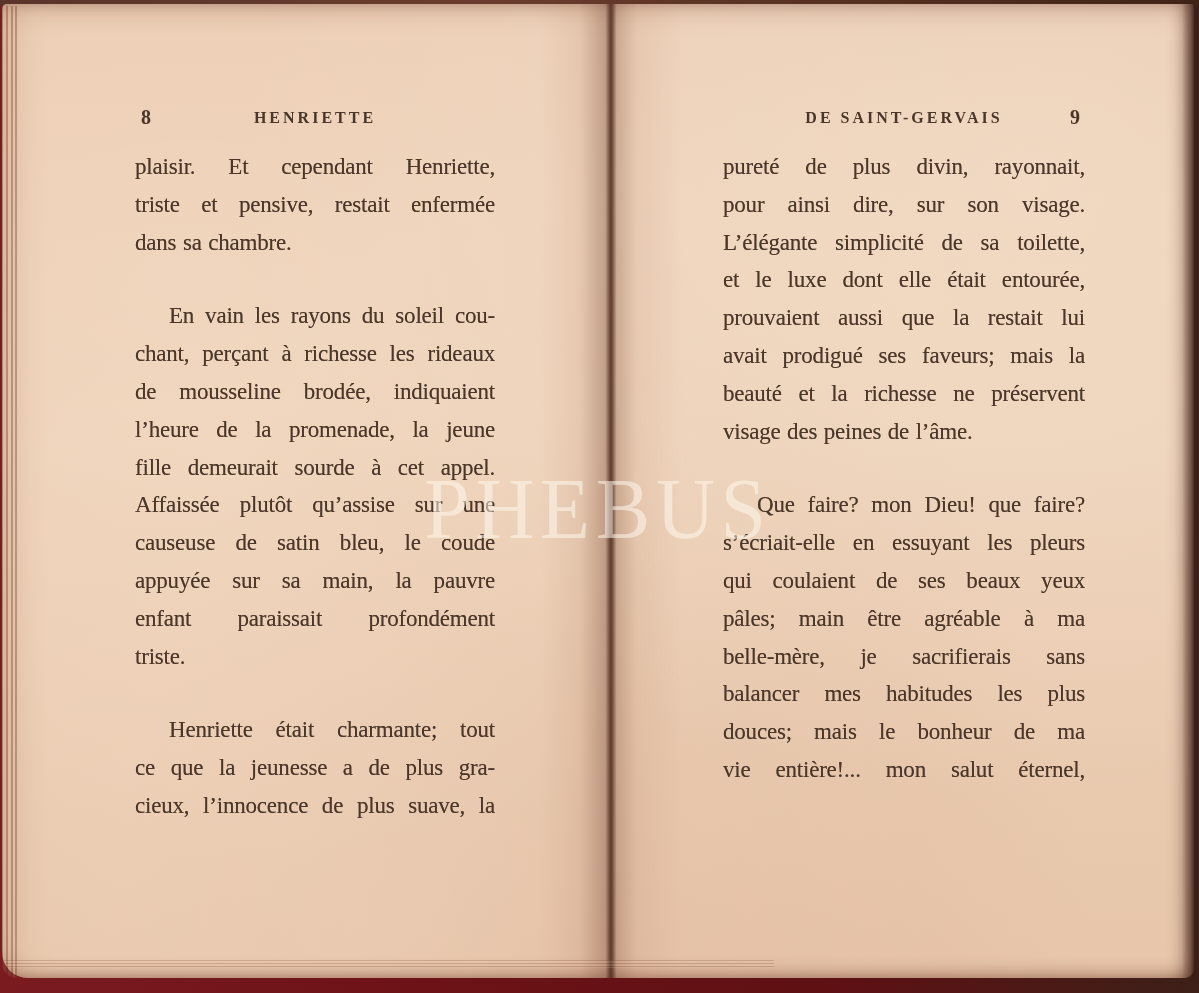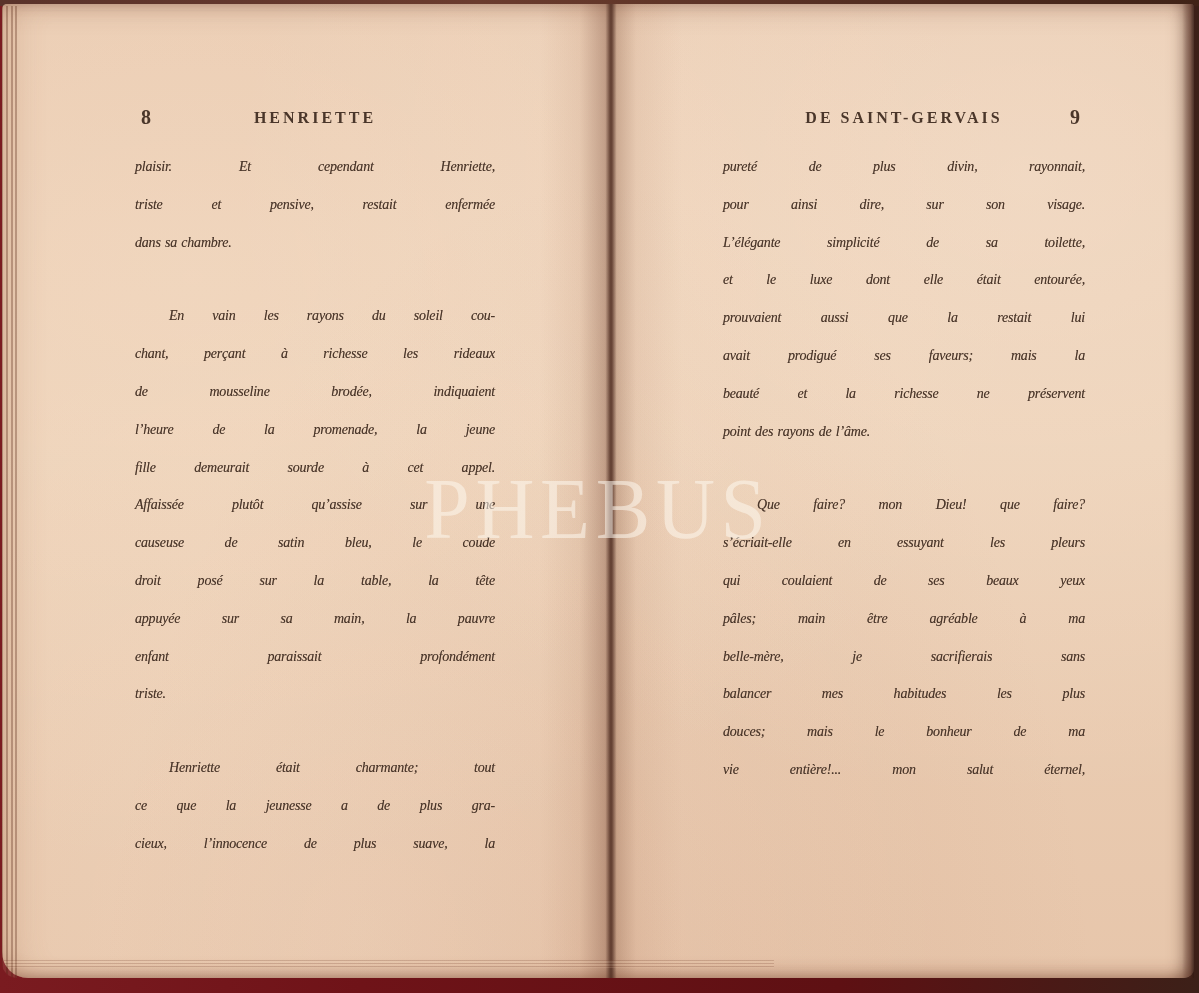--- a/index.html
+++ b/index.html
@@ -47,24 +47,23 @@
   .text-col.right{left:721px;width:362px;}
   .header{position:relative;height:30px;}
   .pagenum{position:absolute;top:0;font-size:20px;font-weight:700;letter-spacing:1px;}
   .text-col.left .pagenum{left:6px;}
   .text-col.right .pagenum{right:4px;}
   .running{position:absolute;left:0;right:0;top:3px;text-align:center;
     font-size:16px;font-weight:700;letter-spacing:3px;}
   .body{margin-top:12px;}
   .para{margin:0;}
   .line{
-    font-size:14px;line-height:37.8px;letter-spacing:-0.2px;word-spacing:1px;
+    font-size:23px;line-height:37.8px;letter-spacing:-0.2px;word-spacing:1px;
     text-align:justify;text-align-last:justify;white-space:normal;
     text-shadow:0 0 0.5px rgba(74,54,42,0.55);
-    font-style:italic;
   }
   .line.firstline{padding-left:34px;margin-top:36px;}
   .line.endline{text-align-last:left;}
   .watermark{
     position:absolute;left:0;right:0;top:462px;text-align:center;
     font-size:86px;line-height:1;letter-spacing:6px;font-weight:400;
     color:rgba(253,247,238,0.55);transform:scaleX(0.95);
     pointer-events:none;
   }
   .bottom-pages{
@@ -99,21 +98,20 @@
             <div class="line endline">dans sa chambre.</div>
           </div>
           <div class="para">
             <div class="line firstline">En vain les rayons du soleil cou-</div>
             <div class="line">chant, perçant à richesse les rideaux</div>
             <div class="line">de mousseline brodée, indiquaient</div>
             <div class="line">l’heure de la promenade, la jeune</div>
             <div class="line">fille demeurait sourde à cet appel.</div>
             <div class="line">Affaissée plutôt qu’assise sur une</div>
             <div class="line">causeuse de satin bleu, le coude</div>
-            <div class="line">droit posé sur la table, la tête</div>
             <div class="line">appuyée sur sa main, la pauvre</div>
             <div class="line">enfant paraissait profondément</div>
             <div class="line endline">triste.</div>
           </div>
           <div class="para">
             <div class="line firstline">Henriette était charmante; tout</div>
             <div class="line">ce que la jeunesse a de plus gra-</div>
             <div class="line">cieux, l’innocence de plus suave, la</div>
           </div>
         </div>
@@ -126,21 +124,21 @@
       </div>
       <div class="body">
           <div class="para">
             <div class="line">pureté de plus divin, rayonnait,</div>
             <div class="line">pour ainsi dire, sur son visage.</div>
             <div class="line">L’élégante simplicité de sa toilette,</div>
             <div class="line">et le luxe dont elle était entourée,</div>
             <div class="line">prouvaient aussi que la restait lui</div>
             <div class="line">avait prodigué ses faveurs; mais la</div>
             <div class="line">beauté et la richesse ne préservent</div>
-            <div class="line endline">point des rayons de l’âme.</div>
+            <div class="line endline">visage des peines de l’âme.</div>
           </div>
           <div class="para">
             <div class="line firstline">Que faire? mon Dieu! que faire?</div>
             <div class="line">s’écriait-elle en essuyant les pleurs</div>
             <div class="line">qui coulaient de ses beaux yeux</div>
             <div class="line">pâles; main être agréable à ma</div>
             <div class="line">belle-mère, je sacrifierais sans</div>
             <div class="line">balancer mes habitudes les plus</div>
             <div class="line">douces; mais le bonheur de ma</div>
             <div class="line">vie entière!... mon salut éternel,</div>

